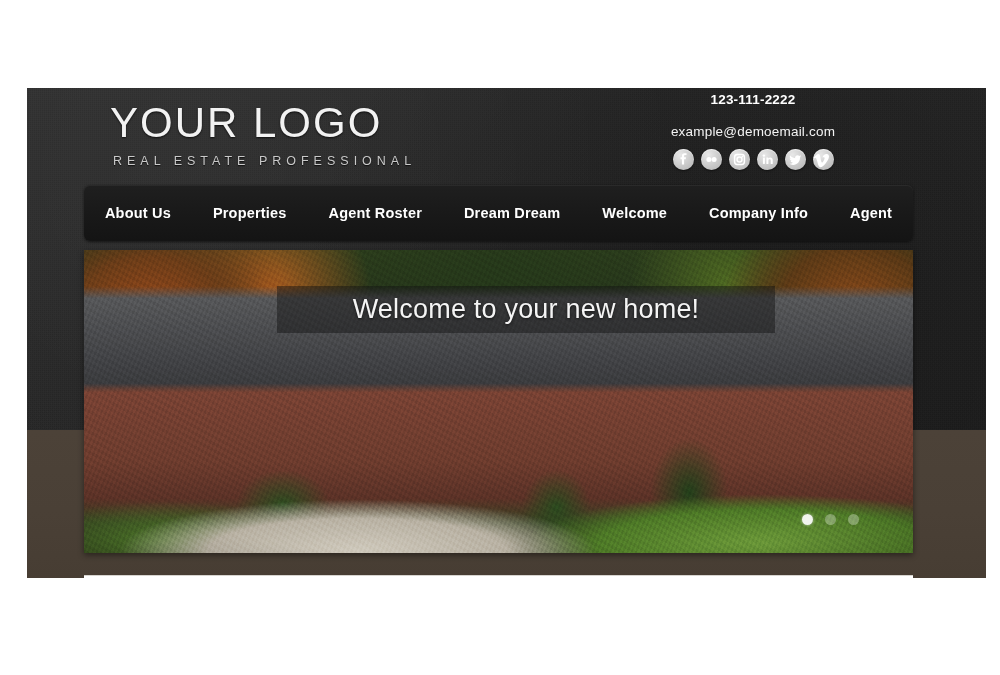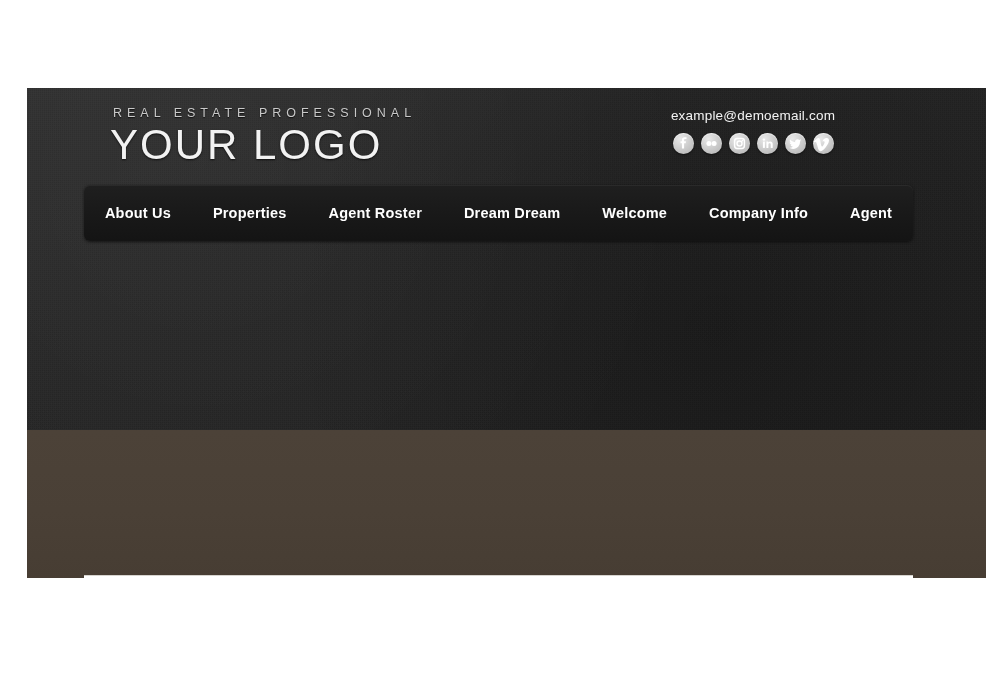--- a/index.html
+++ b/index.html
@@ -257,25 +257,26 @@
   }
 </style>
 </head>
 <body>
 
 <div id="page">
 
   <div id="header-block">
 
     <div id="logo-wrap">
+      <div id="logo-title">YOUR LOGO</div>
       <div id="logo-sub">REAL ESTATE PROFESSIONAL</div>
-      <div id="logo-title">YOUR LOGO</div>
     </div>
 
     <div id="contact">
+      <div id="phone">123-111-2222</div>
       <div id="email">example@demoemail.com</div>
 
       <div id="social">
 
         <div class="social-btn">
           <svg width="21" height="21" viewBox="0 0 21 21" aria-hidden="true">
             <path class="social-glyph" d="M12.0 6.1h1.5V4.2h-2.0c-1.6 0-2.6 1.0-2.6 2.6v1.5H7.5v1.9h1.4v5.4h2.2V10.2h1.6l0.25-1.9h-1.85V7.1c0-0.6 0.25-1.0 0.9-1.0z"></path>
           </svg>
         </div>
 
@@ -324,16 +325,30 @@
       <div class="nav-item">Dream Dream</div>
       <div class="nav-item">Welcome</div>
       <div class="nav-item">Company Info</div>
       <div class="nav-item">Agent</div>
     </div>
 
   </div>
 
   <div id="body-band"></div>
 
+  <div id="hero">
+    <div id="hero-photo"></div>
+    <div id="hero-vignette"></div>
+
+    <div id="hero-caption">
+      <span id="hero-caption-text">Welcome to your new home!</span>
+    </div>
+
+    <div id="hero-dots">
+      <div class="hero-dot active"></div>
+      <div class="hero-dot"></div>
+      <div class="hero-dot"></div>
+    </div>
+  </div>
 
   <div id="content-panel"></div>
 
 </div>
 
 </body></html>

